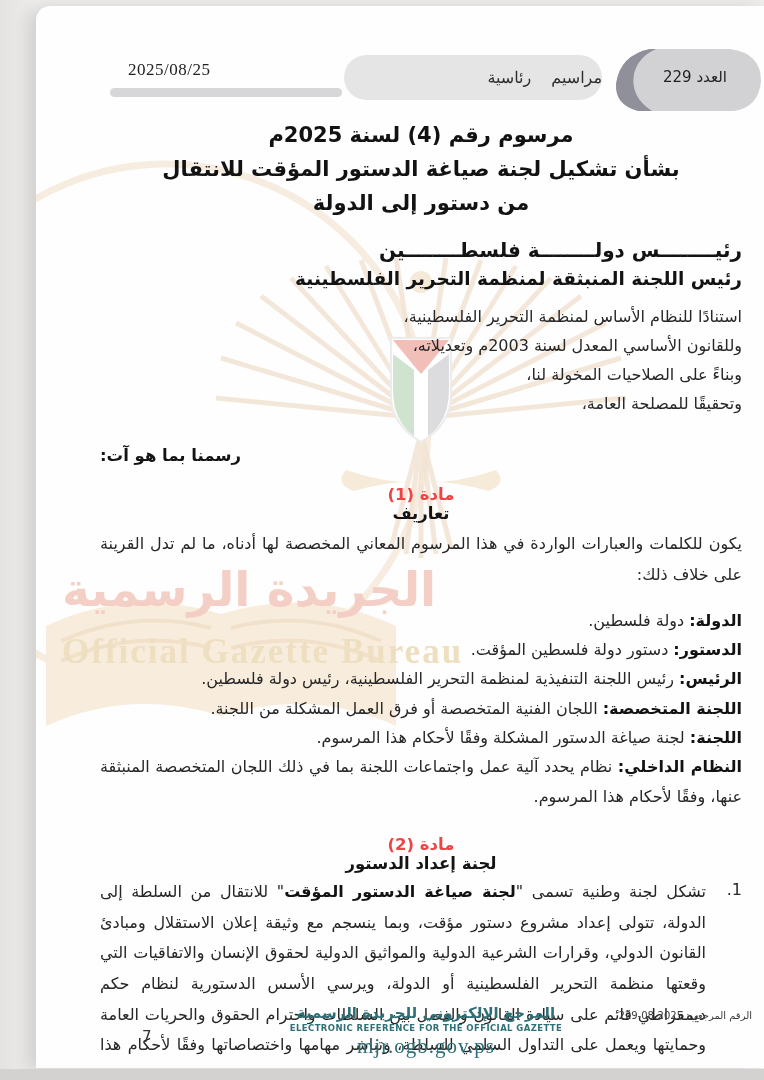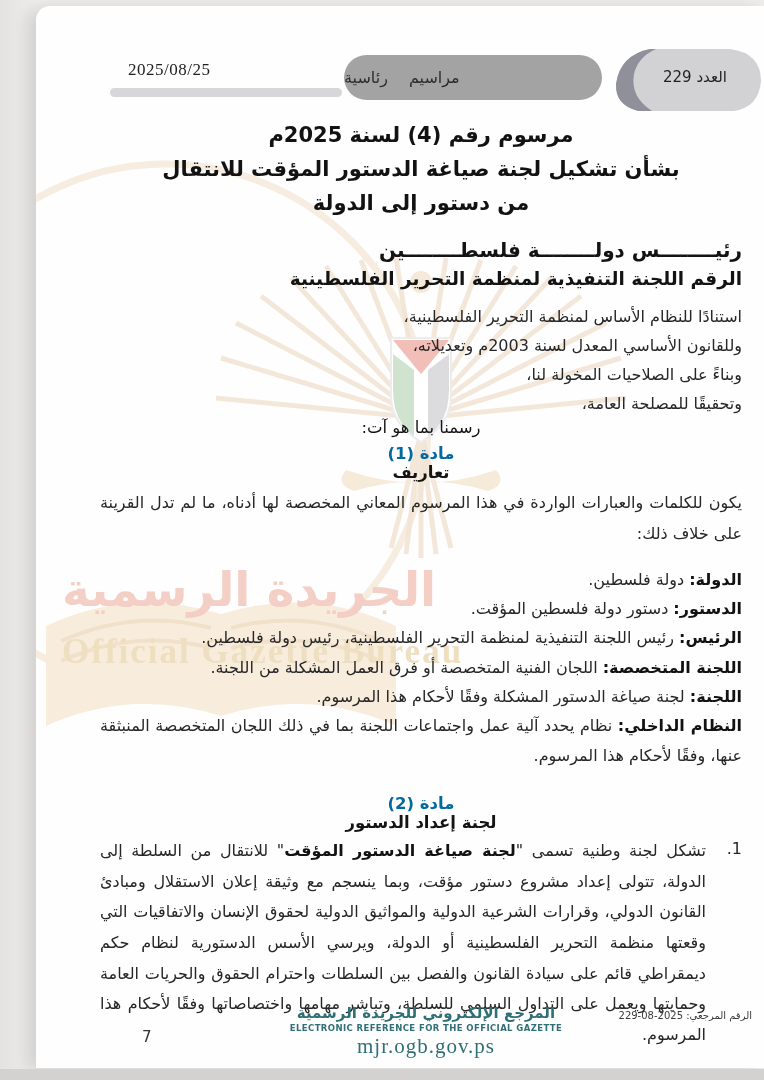--- a/index.html
+++ b/index.html
@@ -9,34 +9,34 @@
 
   
   .wm{position:absolute;inset:0;z-index:0;overflow:hidden;}
   .wm-callig{position:absolute;left:6px;top:556px;font-size:47px;font-weight:bold;color:#f4cdc4;letter-spacing:2px;direction:rtl;opacity:.95;margin-left:20px;}
   .wm-latin{position:absolute;left:26px;top:626px;font-family:"Liberation Serif",serif;font-weight:bold;font-size:35px;color:#eedfc1;letter-spacing:2px;}
 
   
   .hdr{position:absolute;z-index:2;}
   .date-txt{left:92px;top:54px;font-family:"Liberation Serif",serif;font-size:17px;color:#222;letter-spacing:.5px;}
   .date-bar{left:74px;top:82px;width:232px;height:9px;border-radius:5px;background:#d7d7d9;}
-  .pill{left:308px;top:49px;width:258px;height:45px;border-radius:23px;background:#a3a3a3;text-align:left;line-height:45px;font-size:16px;color:#2d2d2d;word-spacing:16px;direction:rtl;}
+  .pill{left:308px;top:49px;width:258px;height:45px;border-radius:23px;background:#e5e5e5;text-align:right;line-height:45px;font-size:16px;color:#2d2d2d;word-spacing:16px;direction:rtl;font-family:Liberation Serif, serif;}
   .badge{left:570px;top:38px;width:158px;height:72px;}
   .badge svg{position:absolute;left:0;top:0;}
   .badge-label{position:absolute;left:34px;top:24px;width:110px;text-align:center;font-size:15px;color:#1f1f1f;direction:rtl;}
 
   
   .content{position:absolute;left:64px;top:0;width:642px;z-index:1;direction:rtl;color:#262626;}
   .title-block{margin-top:112px;text-align:center;font-weight:bold;font-size:21px;line-height:1.62;color:#121212;}
   .authority{margin-top:16px;text-align:right;font-weight:bold;color:#131313;}
   .auth1{font-size:20px;line-height:1.45;}
   .auth2{font-size:18.5px;line-height:1.55;}
   .preamble{margin-top:8px;font-size:16px;line-height:1.82;text-align:right;}
-  .enact{font-weight:normal;font-size:16.5px;text-align:center;color:#141414;}
-  .art-num{margin-top:7px;text-align:center;font-weight:bold;font-size:16.5px;color:#0369a1;}
+  .enact{margin-top:28px;font-weight:bold;font-size:16.5px;text-align:left;color:#141414;}
+  .art-num{margin-top:20px;text-align:center;font-weight:bold;font-size:16.5px;color:#ef4444;}
   .art-title{text-align:center;font-weight:bold;font-size:16.5px;color:#141414;}
   .para{margin-top:6px;font-size:16px;line-height:1.9;text-align:justify;text-align-last:right;}
   .defs{margin-top:16px;font-size:16px;line-height:1.83;}
   .def-line{text-align:justify;text-align-last:right;}
   .def-term{font-weight:bold;color:#121212;}
   .art2{margin-top:24px;}
   .list-item{margin-top:4px;display:flex;gap:12px;}
   .marker{width:24px;flex:none;font-size:16px;padding-top:3px;}
   .item-text{flex:1;font-size:16px;line-height:1.92;text-align:justify;text-align-last:right;}
   .bold-inline{font-weight:bold;color:#121212;}
@@ -119,21 +119,21 @@
     <div class="content">
 
       <div class="title-block">
         <div>مرسوم رقم (4) لسنة 2025م</div>
         <div>بشأن تشكيل لجنة صياغة الدستور المؤقت للانتقال</div>
         <div>من دستور إلى الدولة</div>
       </div>
 
       <div class="authority">
         <div class="auth1">رئيــــــــس دولــــــــة فلسطــــــــين</div>
-        <div class="auth2">الرقم اللجنة التنفيذية لمنظمة التحرير الفلسطينية</div>
+        <div class="auth2">رئيس اللجنة المنبثقة لمنظمة التحرير الفلسطينية</div>
       </div>
 
       <div class="preamble">
         <div>استنادًا للنظام الأساس لمنظمة التحرير الفلسطينية،</div>
         <div>وللقانون الأساسي المعدل لسنة 2003م وتعديلاته،</div>
         <div>وبناءً على الصلاحيات المخولة لنا،</div>
         <div>وتحقيقًا للمصلحة العامة،</div>
       </div>
 
       <div class="enact">رسمنا بما هو آت:</div>

